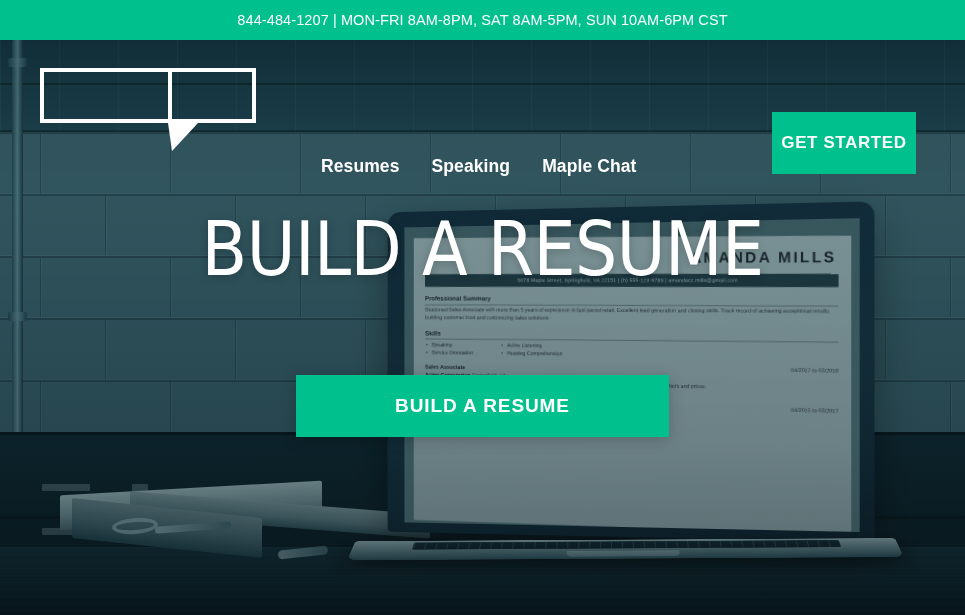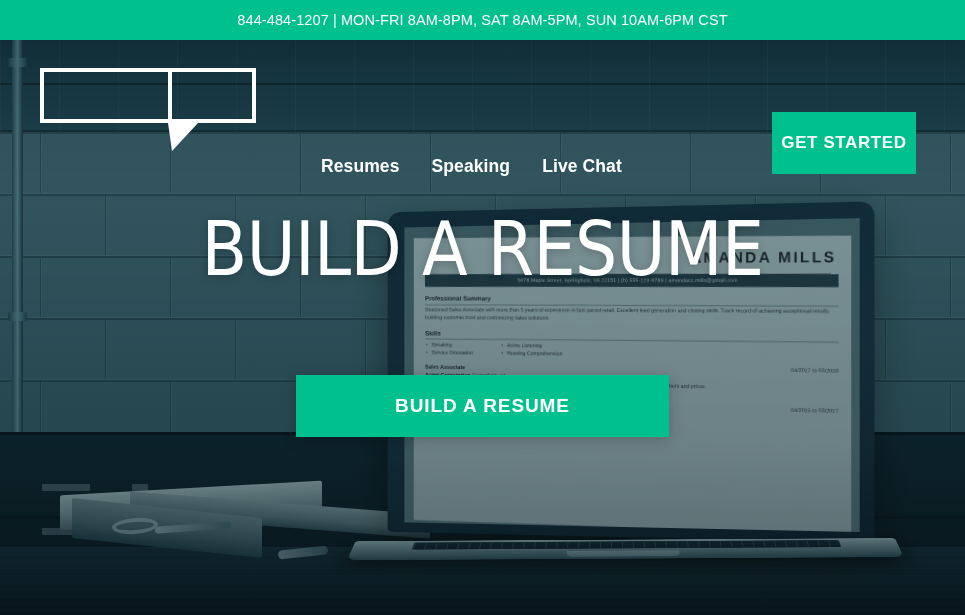--- a/index.html
+++ b/index.html
@@ -416,21 +416,21 @@
 
     <div class="logo">
       <span class="logo-div"></span>
       <span class="logo-tail"></span>
       <span class="logo-tail-in"></span>
     </div>
 
     <nav class="nav">
       <a href="#">Resumes</a>
       <a href="#">Speaking</a>
-      <a href="#">Live Chat</a>
+      <a href="#">Maple Chat</a>
     </nav>
 
     <div class="btn-get">GET STARTED</div>
   </div>
 
   <div class="hero">
     <h1>
       <span class="line1">BUILD A RESUME</span>
     </h1>
   </div>

